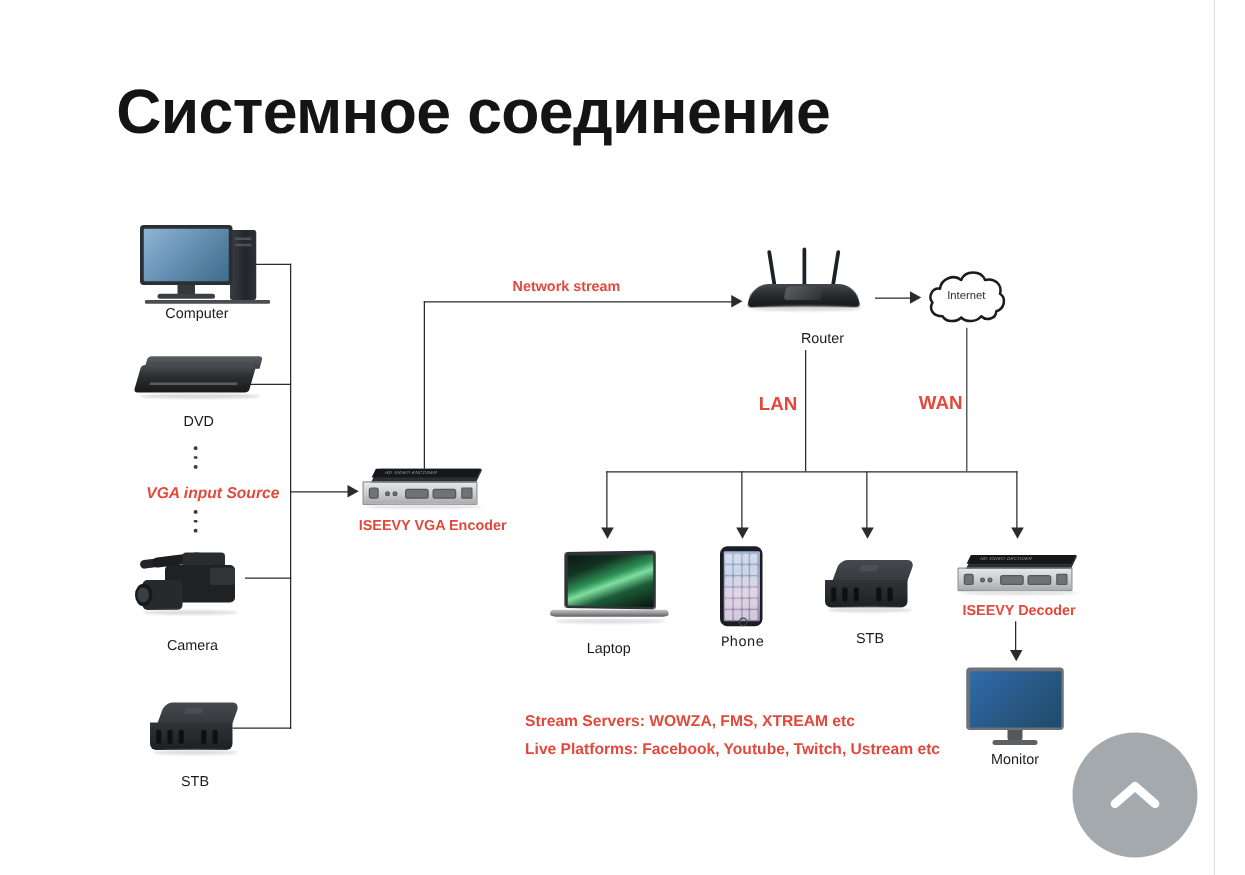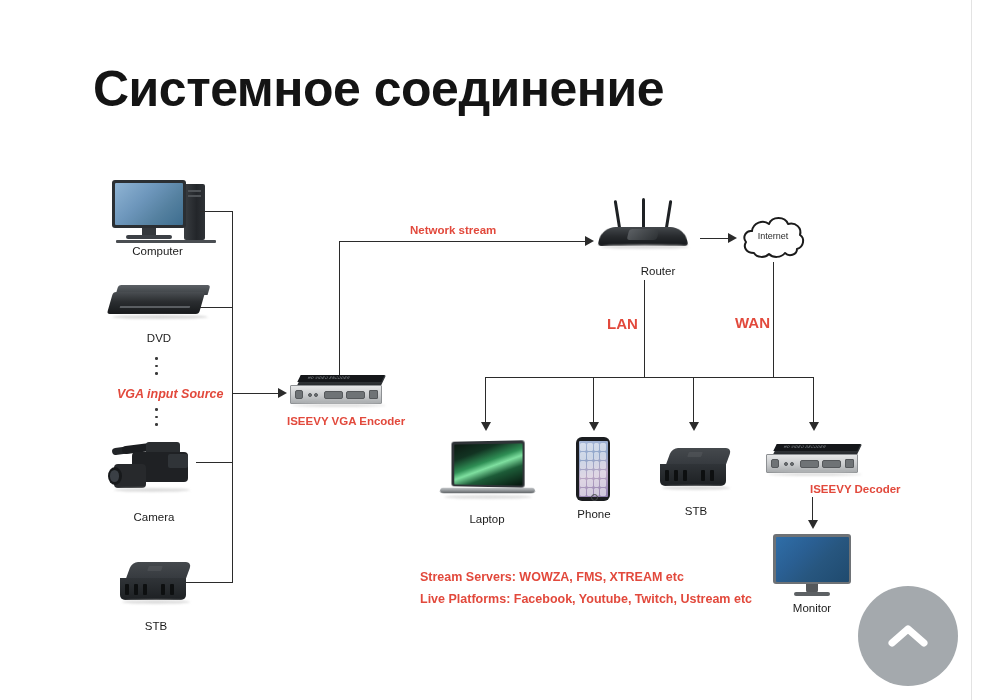--- a/index.html
+++ b/index.html
@@ -305,21 +305,21 @@
           <i></i>
           <i></i>
           <i></i>
           <i></i>
           <i></i>
           <i></i>
       </div>
     </div>
     <div class="ph-hole"></div>
   </div>
-  <div class="lbl" style="left:552px;top:508px;width:84px;">Phone</div>
+  <div class="lbl" style="left:552px;top:508px;width:84px;font-family:Liberation Mono, monospace;">Phone</div>
 
   <div class="dev" style="left:660px;top:448px;width:72px;height:44px;">
     <div class="stb-top"></div>
     <div class="stb-logo"></div>
     <div class="stb-body"></div>
     <div class="stb-sh"></div>
   </div>
   <div class="lbl" style="left:654px;top:505px;width:84px;">STB</div>
 
   <div class="dev" style="left:766px;top:444px;width:98px;height:34px;">
@@ -329,21 +329,21 @@
     <div class="enc-face">
       <span class="p" style="left:4px;top:4px;width:8px;height:9px;border-radius:2px;"></span>
       <span class="p" style="left:17px;top:7px;width:4px;height:4px;border-radius:50%;"></span>
       <span class="p" style="left:23px;top:7px;width:4px;height:4px;border-radius:50%;"></span>
       <span class="p" style="left:33px;top:5px;width:19px;height:8px;border-radius:2px;"></span>
       <span class="p" style="left:55px;top:5px;width:19px;height:8px;border-radius:2px;"></span>
       <span class="p" style="left:78px;top:4px;width:9px;height:9px;border-radius:1px;"></span>
     </div>
     <div class="enc-sh"></div>
   </div>
-  <div class="rlbl" style="left:770px;top:483px;margin-left:40px;">ISEEVY Decoder</div>
+  <div class="rlbl" style="left:770px;top:483px;">ISEEVY Decoder</div>
 
   <div class="vl" style="left:812px;top:497px;height:27px;"></div>
   <div class="ar-d" style="left:808px;top:520px;"></div>
 
   <div class="dev" style="left:773px;top:534px;width:80px;height:64px;">
     <div class="mo-frame">
       <div class="mo-scr"></div>
     </div>
     <div class="mo-neck"></div>
     <div class="mo-base"></div>

